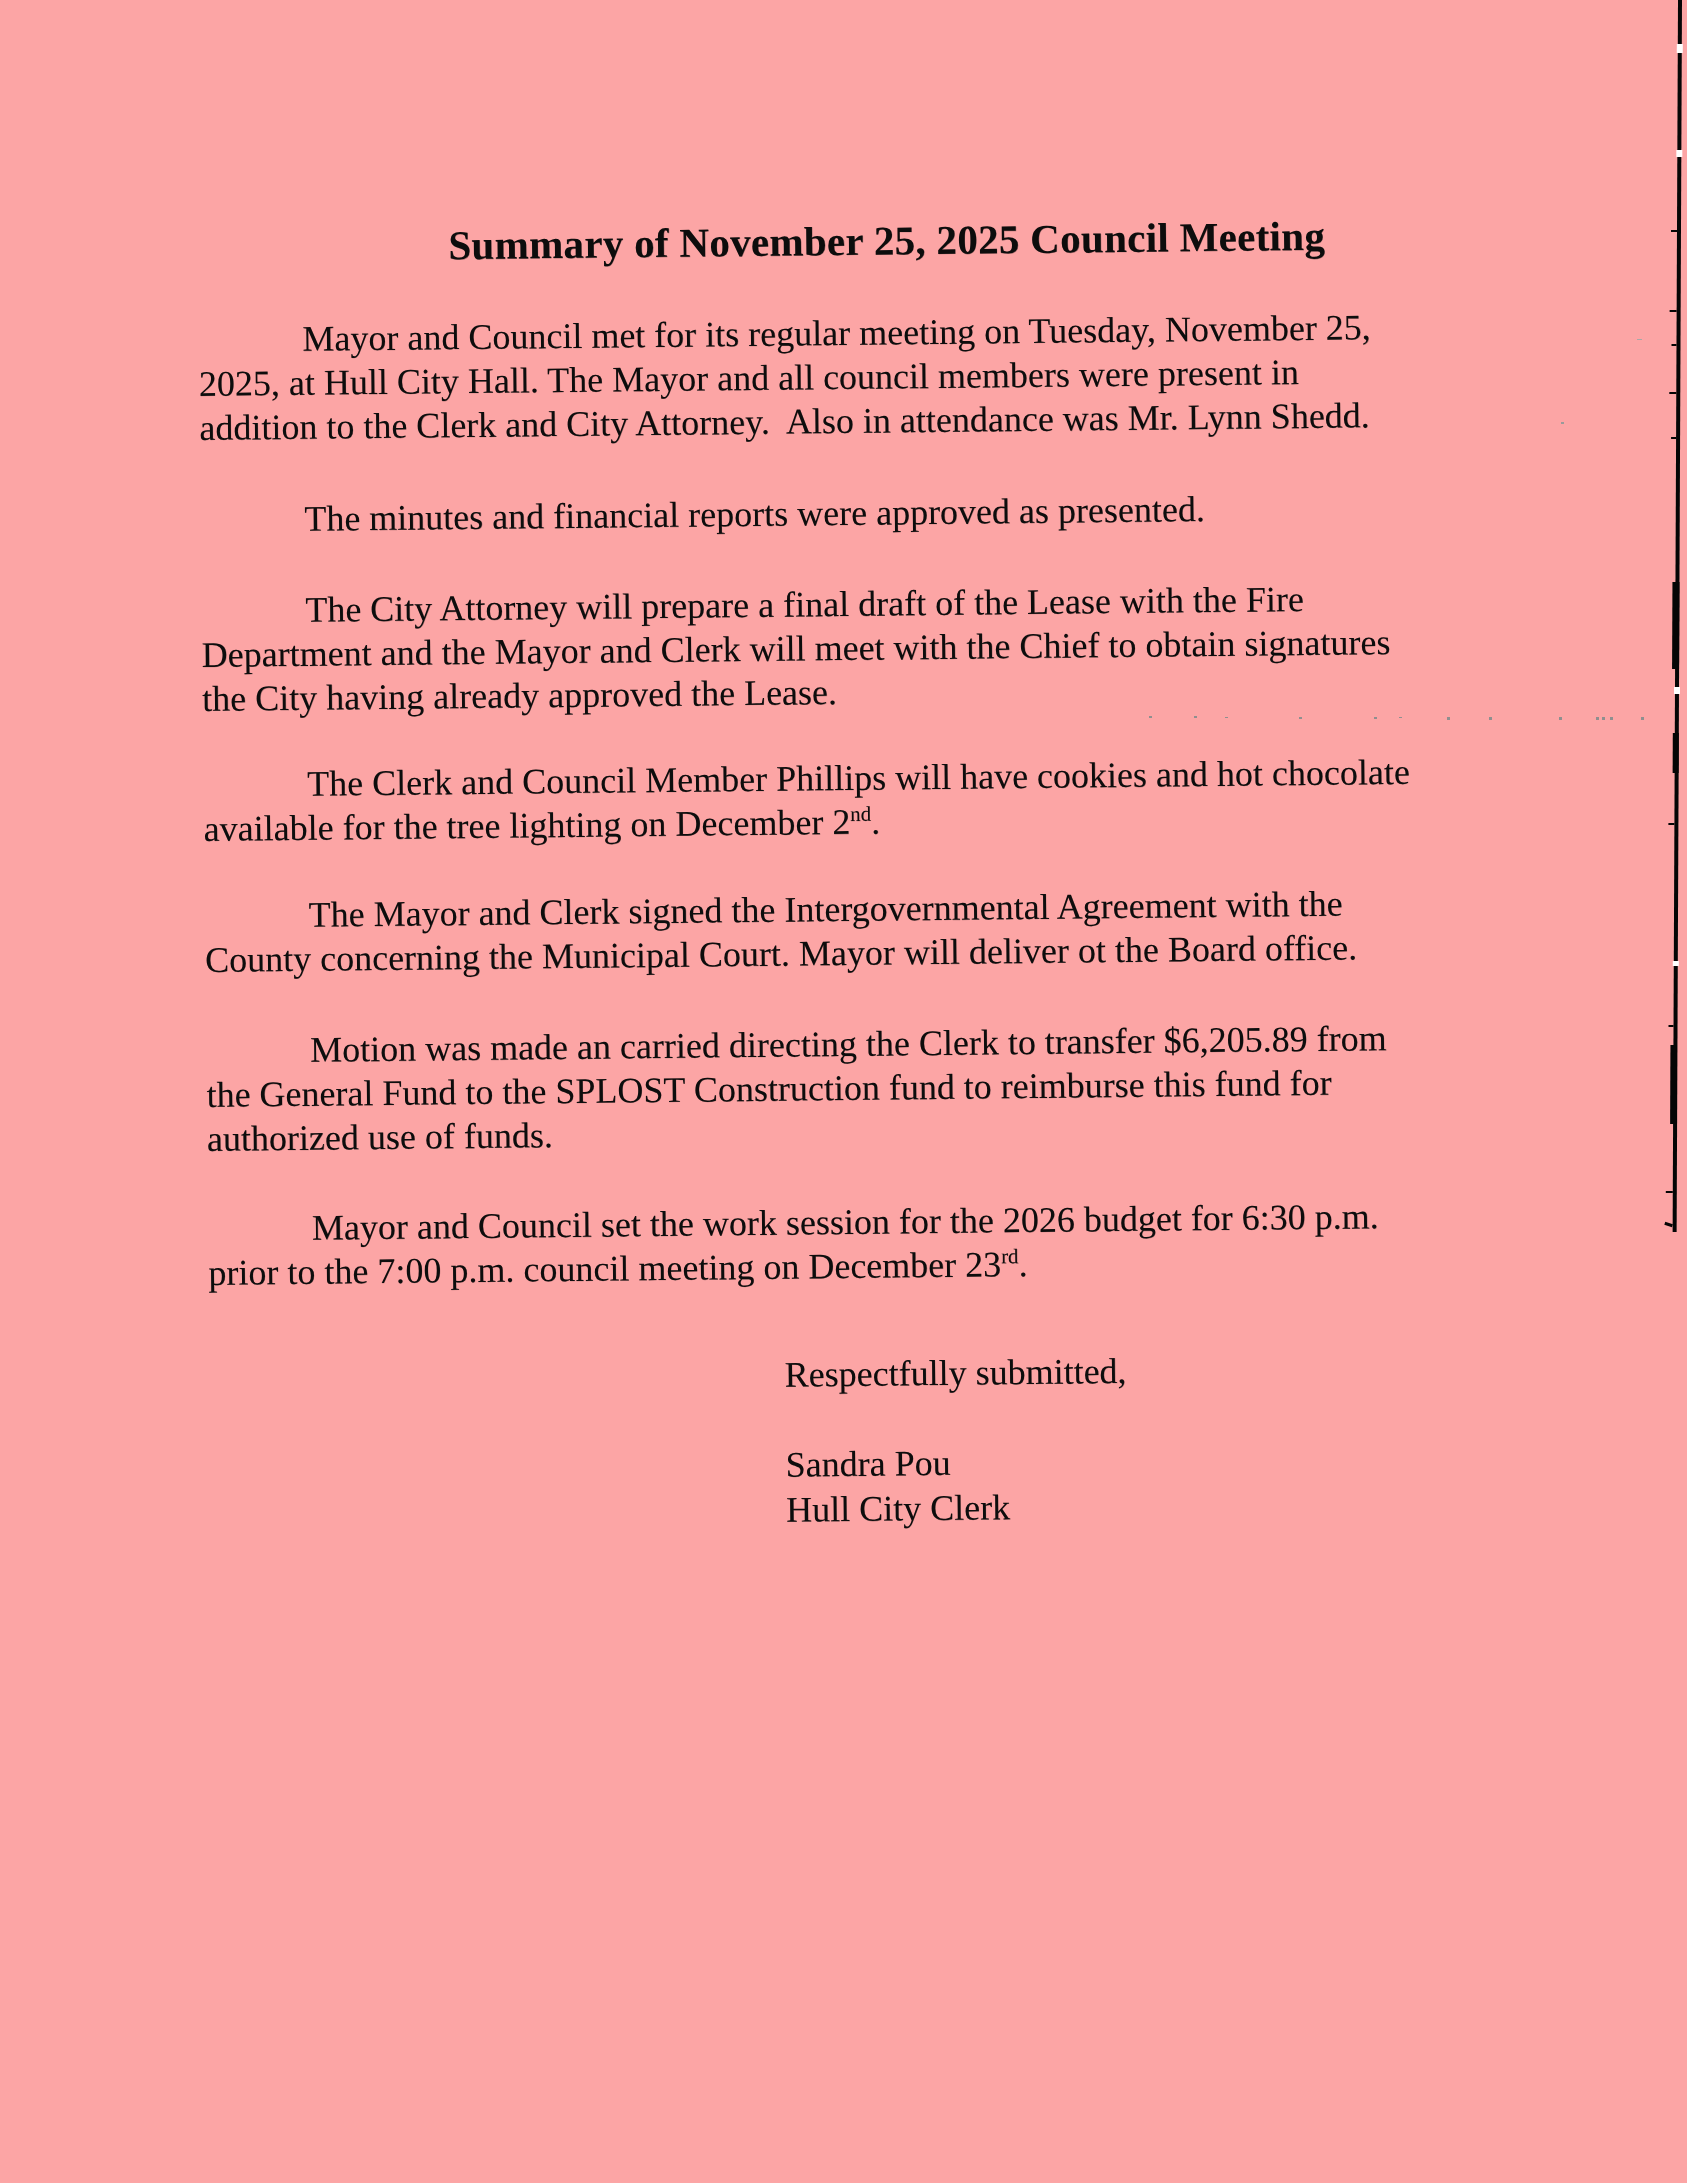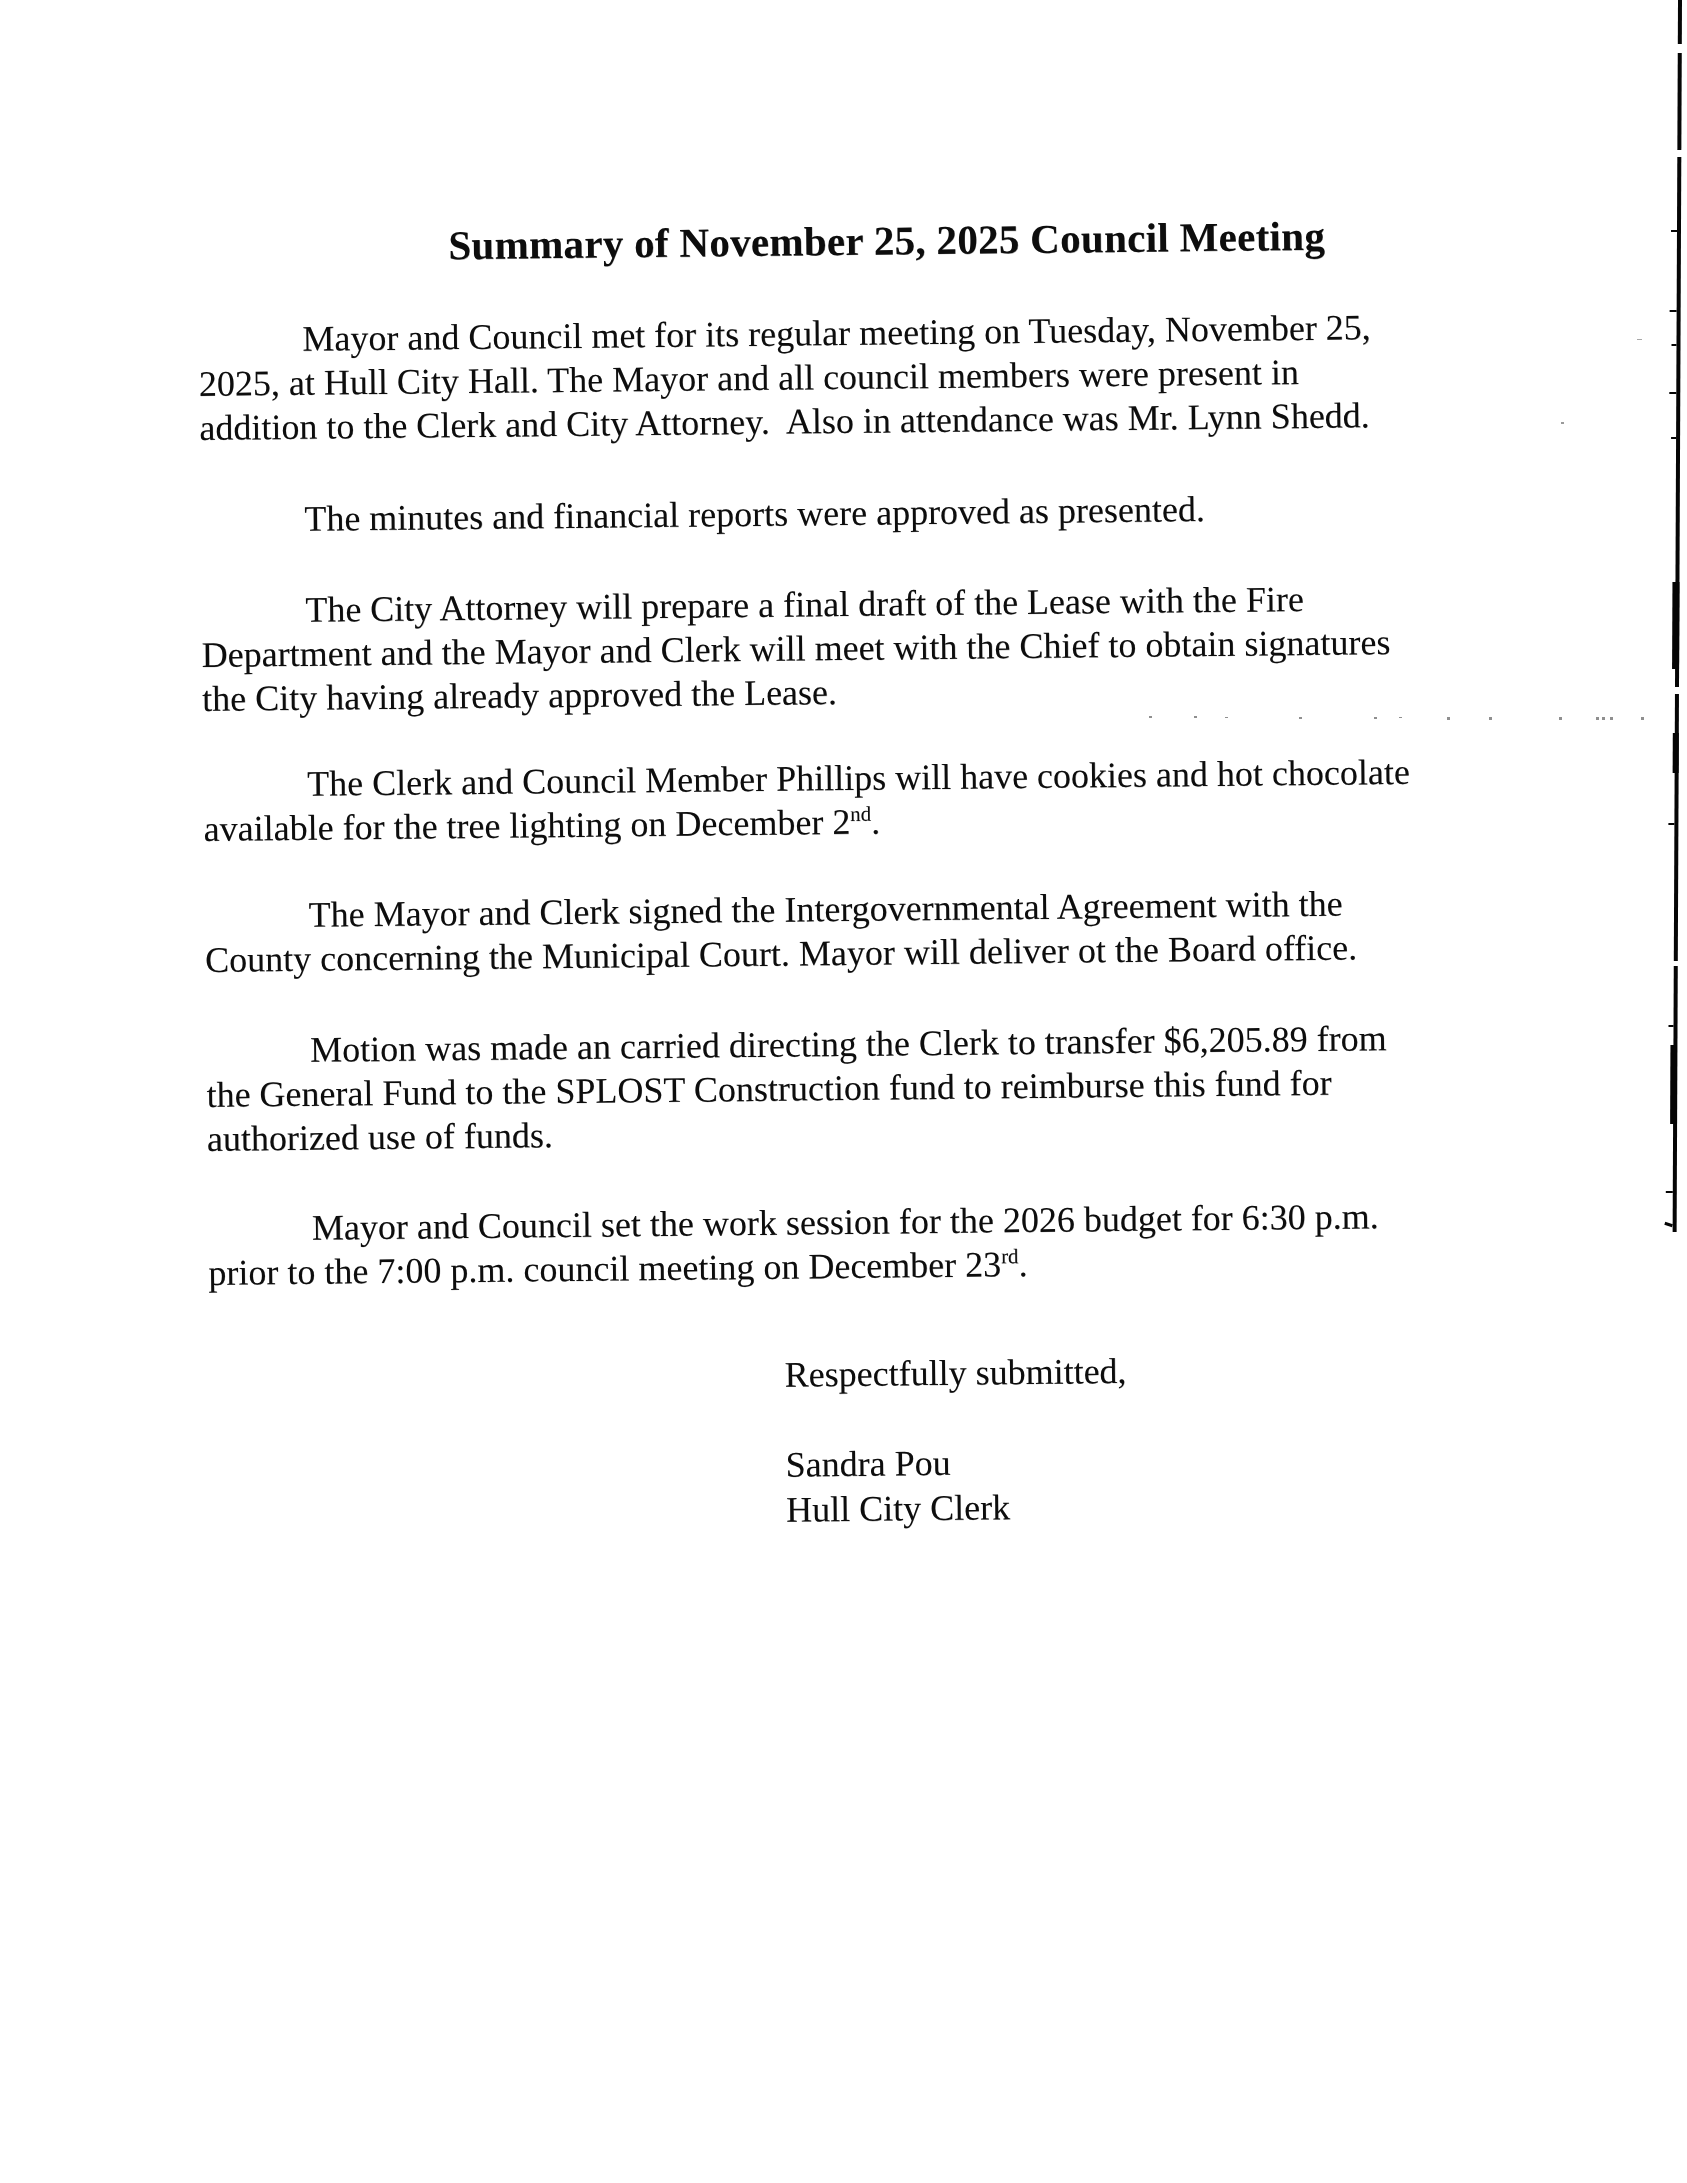--- a/index.html
+++ b/index.html
@@ -1,19 +1,19 @@
 <!DOCTYPE html>
 <html style="font-size:10.6px"><head>
 <meta charset="utf-8">
 <style>
   html,body{margin:0;padding:0;background:#e8e8e8;}
   .page{
     position:relative;
     width:1687px;height:2183px;
-    background:#ffffff;
+    background:#fca5a5;
     overflow:hidden;
     font-family:"Liberation Serif","DejaVu Serif",serif;
     color:#0d0d0d;
     text-decoration:underline;
   }
   
   .sheet{
     position:absolute;inset:0;
     transform:rotate(-0.62deg);
     transform-origin:844px 860px;

